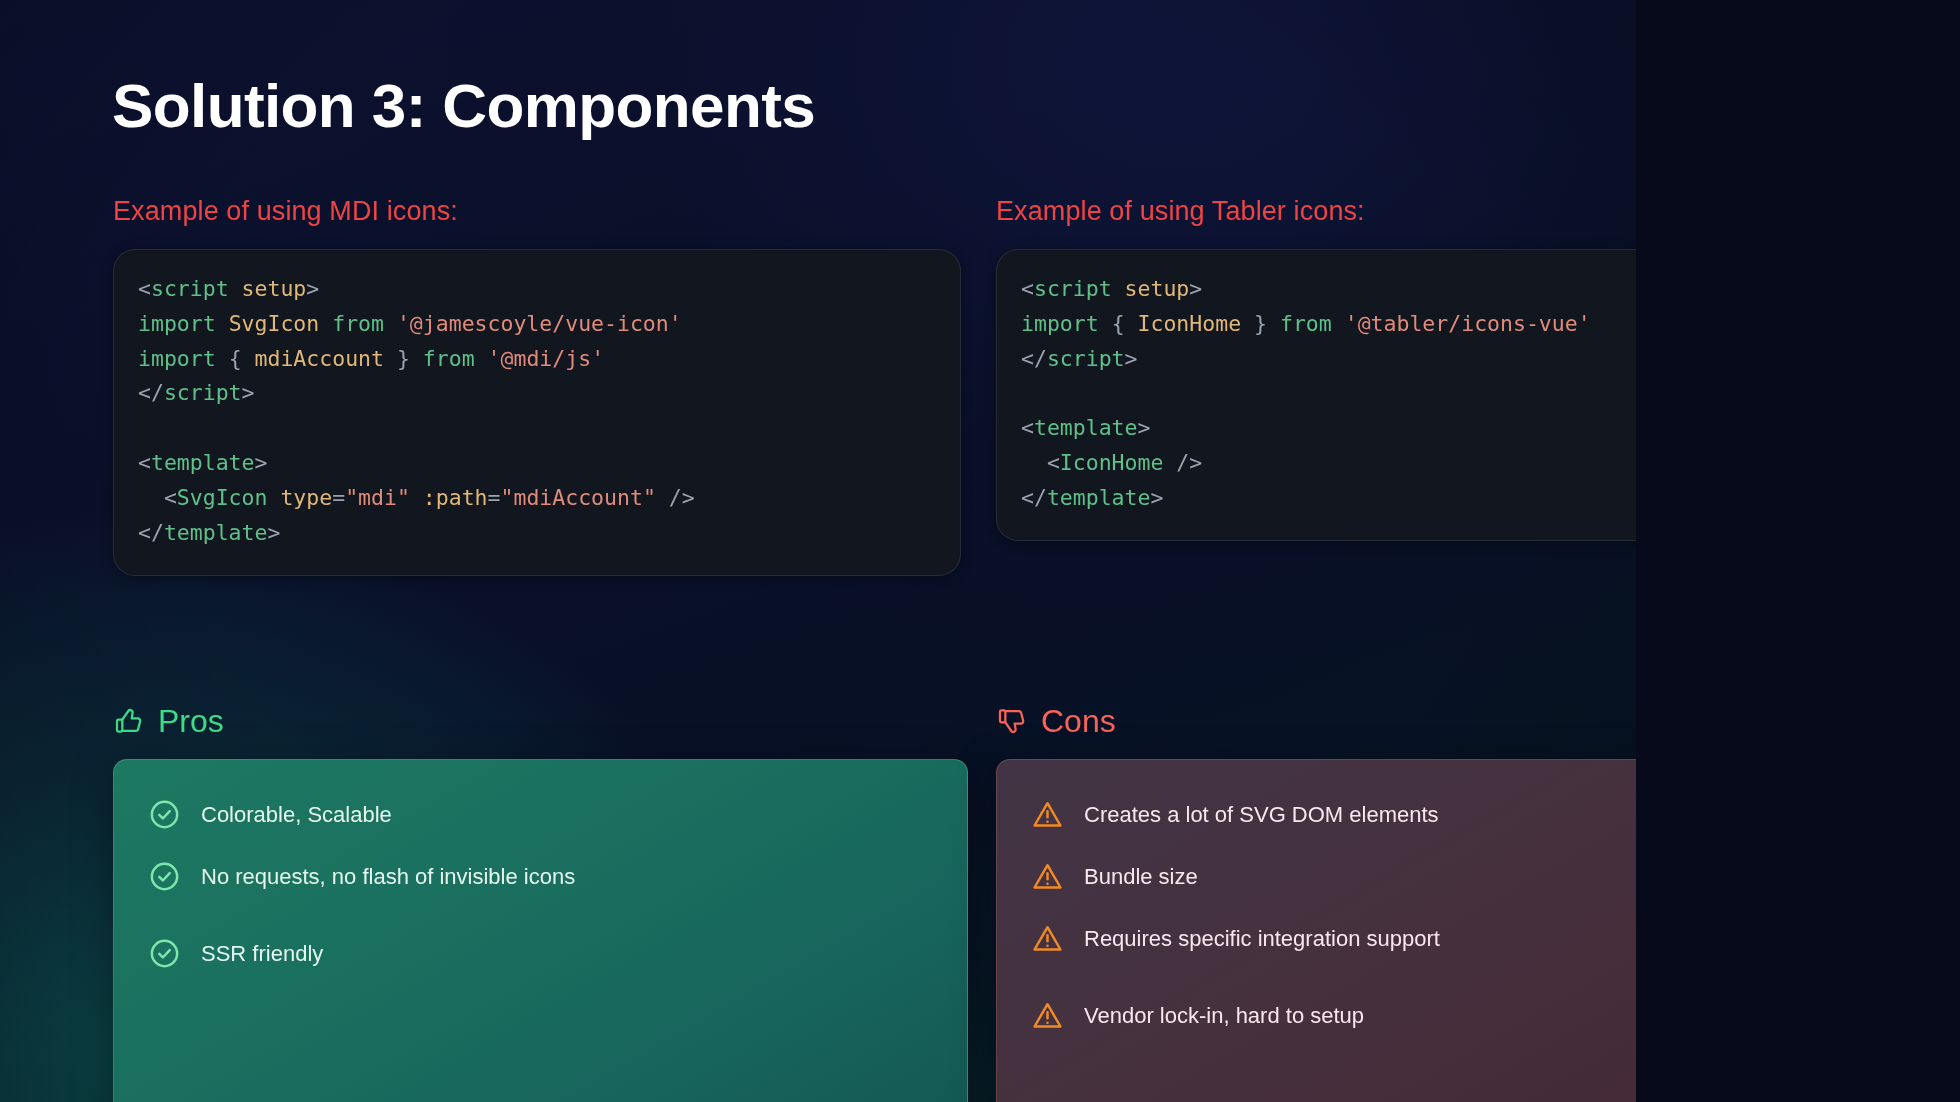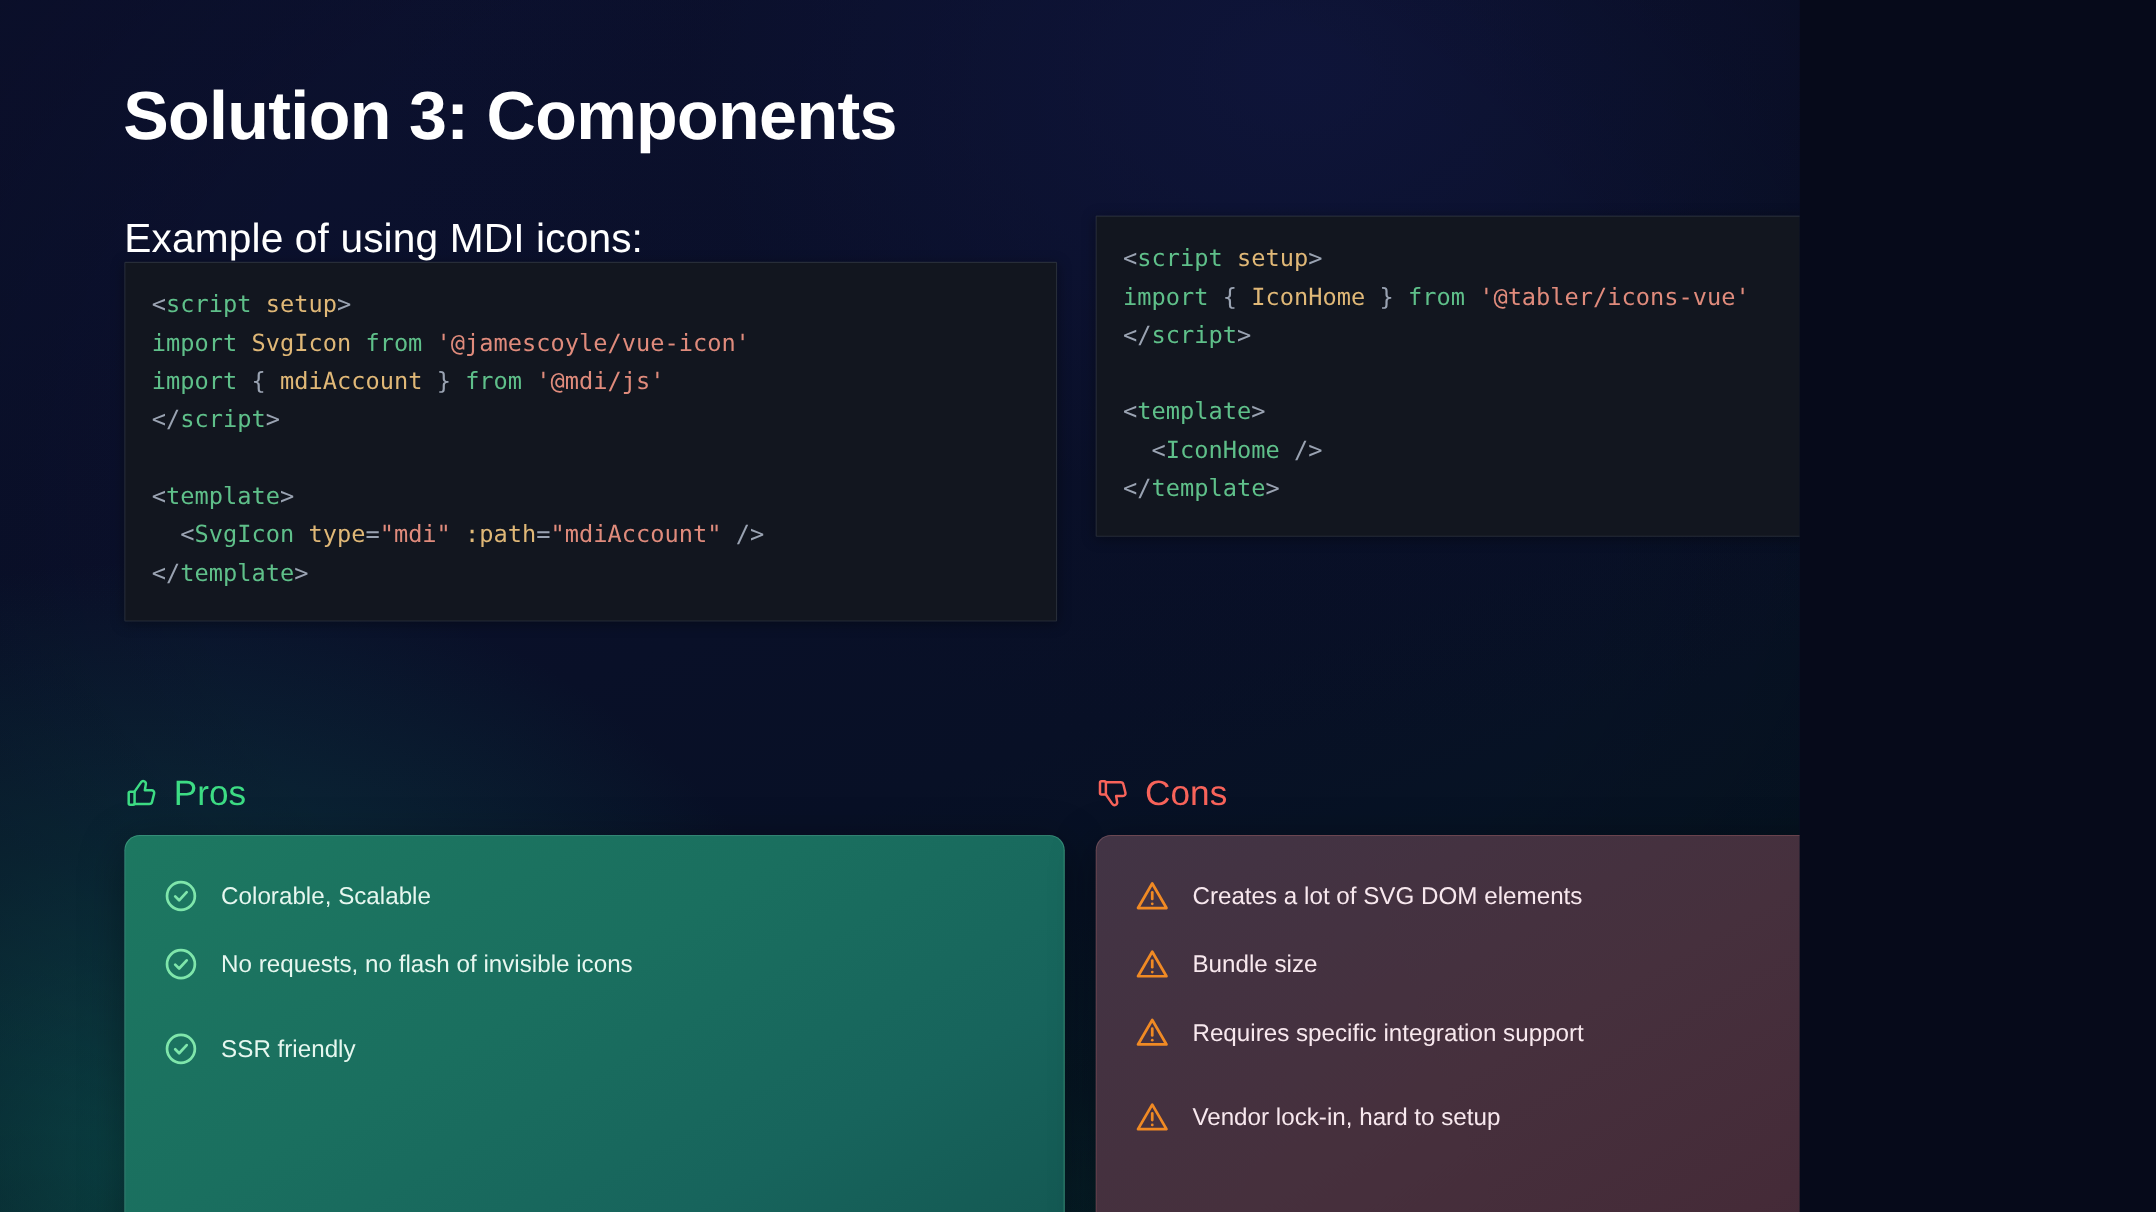--- a/index.html
+++ b/index.html
@@ -47,28 +47,28 @@
     font-size:62px; font-weight:700; color:#ffffff;
     letter-spacing:-0.6px; line-height:1.1;
     font-family:"Liberation Sans", sans-serif;
   }
 
   .col{ position:absolute; }
   .col-left { left:113px; top:196px; width:848px; }
   .col-right{ left:996px; top:196px; width:852px; }
 
   .ex-label{
-    font-size:37px; color:#ffffff; font-weight:400;
-    letter-spacing:0.1px; 
+    font-size:27px; color:#ef4444; font-weight:400;
+    letter-spacing:0.1px; margin-bottom:22px;
   }
 
   .codeblock{
     background:#12161f;
     border:1px solid rgba(150,160,185,0.17);
-    border-radius:1px;
+    border-radius:22px;
     padding:22px 24px 24px 24px;
     font-family:"DejaVu Sans Mono","Liberation Mono",monospace;
     font-size:21.5px;
     line-height:1.62;
     box-shadow:0 2px 12px rgba(0,0,0,0.35);
     white-space:pre;
     overflow:hidden;
   }
   .codeblock.left { min-height:320px; }
   .codeblock.right{ min-height:290px; }
@@ -148,20 +148,21 @@
   <div id="content">
 
     <h1 class="page-title">Solution 3: Components</h1>
 
     <div class="col col-left">
       <div class="ex-label">Example of using MDI icons:</div>
       <div class="codeblock left"><div><span class="t-punc">&lt;</span><span class="t-tag">script</span><span class="t-plain"> </span><span class="t-attr">setup</span><span class="t-punc">&gt;</span></div><div><span class="t-kw">import</span><span class="t-plain"> </span><span class="t-var">SvgIcon</span><span class="t-plain"> </span><span class="t-kw">from</span><span class="t-plain"> </span><span class="t-str">'@jamescoyle/vue-icon'</span></div><div><span class="t-kw">import</span><span class="t-plain"> </span><span class="t-punc">{</span><span class="t-plain"> </span><span class="t-var">mdiAccount</span><span class="t-plain"> </span><span class="t-punc">}</span><span class="t-plain"> </span><span class="t-kw">from</span><span class="t-plain"> </span><span class="t-str">'@mdi/js'</span></div><div><span class="t-punc">&lt;/</span><span class="t-tag">script</span><span class="t-punc">&gt;</span></div><div>&nbsp;</div><div><span class="t-punc">&lt;</span><span class="t-tag">template</span><span class="t-punc">&gt;</span></div><div><span class="t-plain">  </span><span class="t-punc">&lt;</span><span class="t-tag">SvgIcon</span><span class="t-plain"> </span><span class="t-attr">type</span><span class="t-op">=</span><span class="t-str">"mdi"</span><span class="t-plain"> </span><span class="t-attr">:path</span><span class="t-op">=</span><span class="t-str">"mdiAccount"</span><span class="t-plain"> </span><span class="t-punc">/&gt;</span></div><div><span class="t-punc">&lt;/</span><span class="t-tag">template</span><span class="t-punc">&gt;</span></div></div>
     </div>
 
     <div class="col col-right">
+      <div class="ex-label">Example of using Tabler icons:</div>
       <div class="codeblock right"><div><span class="t-punc">&lt;</span><span class="t-tag">script</span><span class="t-plain"> </span><span class="t-attr">setup</span><span class="t-punc">&gt;</span></div><div><span class="t-kw">import</span><span class="t-plain"> </span><span class="t-punc">{</span><span class="t-plain"> </span><span class="t-var">IconHome</span><span class="t-plain"> </span><span class="t-punc">}</span><span class="t-plain"> </span><span class="t-kw">from</span><span class="t-plain"> </span><span class="t-str">'@tabler/icons-vue'</span></div><div><span class="t-punc">&lt;/</span><span class="t-tag">script</span><span class="t-punc">&gt;</span></div><div>&nbsp;</div><div><span class="t-punc">&lt;</span><span class="t-tag">template</span><span class="t-punc">&gt;</span></div><div><span class="t-plain">  </span><span class="t-punc">&lt;</span><span class="t-tag">IconHome</span><span class="t-plain"> </span><span class="t-punc">/&gt;</span></div><div><span class="t-punc">&lt;/</span><span class="t-tag">template</span><span class="t-punc">&gt;</span></div></div>
     </div>
 
     <div class="pc pc-left">
       <div class="pc-head pros">
         <span>
           <svg width="32" height="32" viewBox="0 0 24 24" fill="none" stroke="#3ddc84" stroke-width="1.7" stroke-linecap="round" stroke-linejoin="round">
             <path d="M7 11v8a1 1 0 0 1-1 1H4a1 1 0 0 1-1-1v-7a1 1 0 0 1 1-1h3z"></path>
             <path d="M7 11l4.5-6.5a1.8 1.8 0 0 1 3.2 1.4L14 10h4.6a1.8 1.8 0 0 1 1.75 2.23l-1.4 5.6A2 2 0 0 1 17 19.4H7"></path>
           </svg>

